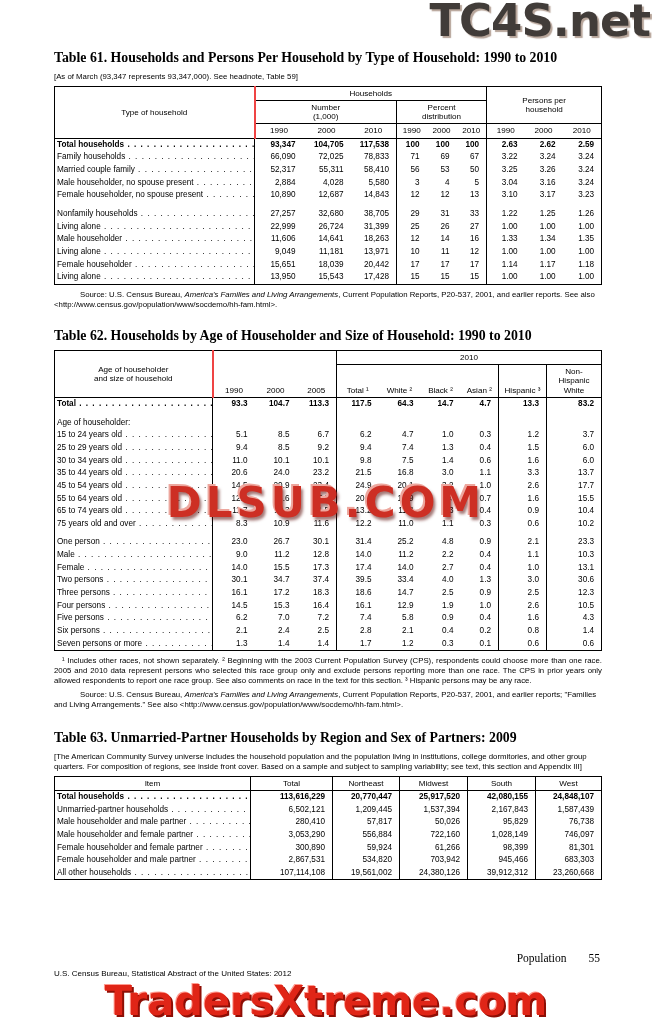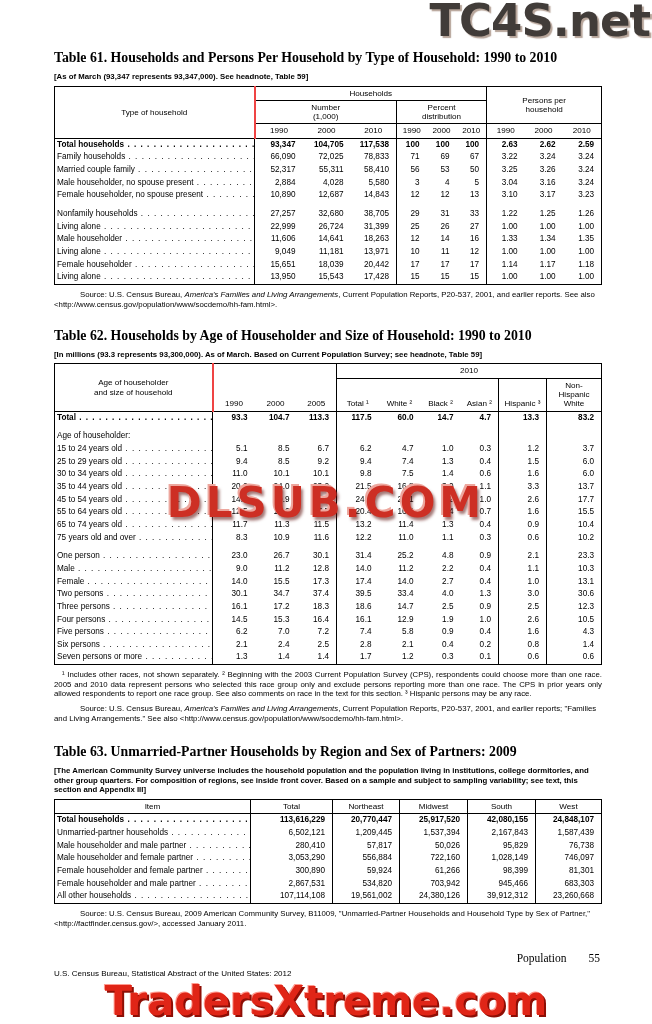--- a/index.html
+++ b/index.html
@@ -9,21 +9,21 @@
     font-family:"Liberation Sans",sans-serif;
     -webkit-font-smoothing:antialiased;
   }
   .page{position:absolute;top:0;left:0;right:0;bottom:0;padding:34px 50px 0 54px;}
 
   .tbl-title{
     font-family:"Liberation Serif",serif;font-weight:700;
     font-size:13.8px;line-height:1.22;margin:16px 0 5px 0;
   }
   .mt18{margin-top:18px;} .mt20{margin-top:20px;}
-  .headnote{font-size:7.8px;line-height:1.25;margin:0 0 4px 0;font-weight:bold;}
+  .headnote{font-size:7.8px;line-height:1.25;margin:0 0 4px 0;}
 
   table.t{border:1px solid #000;border-collapse:collapse;width:100%;table-layout:fixed;}
   .t thead{border-bottom:1px solid #000;}
   .t th{font-weight:normal;text-align:center;vertical-align:middle;
         font-size:8.1px;line-height:1.15;padding:2px 2px;white-space:pre-line;}
   .t th.vb{vertical-align:bottom;padding-bottom:2px;}
   .t .vl{border-left:1px solid #000;}
   .t .vr{border-right:2px solid #ef4444;}
   .t .bb{border-bottom:1px solid #000;}
   .t td{font-size:8.2px;line-height:1.3;padding:1px 2px;}
@@ -239,21 +239,20 @@
           <td class="num">15</td>
           <td class="num">1.00</td>
           <td class="num">1.00</td>
           <td class="num">1.00</td>
         </tr>
       </tbody>
   </table>
   <p class="src"><span>Source: U.S. Census Bureau, </span><span class="it">America's Families and Living Arrangements</span><span>, Current Population Reports, P20-537, 2001, and earlier reports.  See also &lt;http://www.census.gov/population/www/socdemo/hh-fam.html&gt;.</span></p>
 
   <h2 class="tbl-title mt18">Table 62. Households by Age of Householder and Size of Household: 1990 to 2010</h2>
-  <p class="headnote">[In millions (93.3 represents 93,300,000). As of March. Based on Current Population Survey; see headnote, Table 59]</p>
 
   <table class="t t62">
     <colgroup>
       <col style="width:158px">
         <col style="width:42px">
         <col style="width:42px">
         <col style="width:40px">
       <col style="width:42px">
         <col style="width:42px">
         <col style="width:40px">
@@ -281,21 +280,21 @@
 White</th>
       </tr>
     </thead>
     <tbody>
         <tr>
           <td class="lbl ind1 b"><span>Total</span><span class="dots"> . . . . . . . . . . . . . . . . . . . . . . . . . . . . . . . . . . . . . . . . . . . . . . . . . . . . . . . . . . . . . . . . . . . . . . . . . . . . . . . . . . . . . . . . . . . . . . . . . . . . . . . . . . . . . .</span></td>
           <td class="num b">93.3</td>
           <td class="num b">104.7</td>
           <td class="num b">113.3</td>
           <td class="num b">117.5</td>
-          <td class="num b">60.0</td>
+          <td class="num b">64.3</td>
           <td class="num b">14.7</td>
           <td class="num b">4.7</td>
           <td class="num b">13.3</td>
           <td class="num b">83.2</td>
         </tr>
         <tr class="gap">
           <td class="lbl ind0"><span>Age of householder:</span></td>
           <td class="num"></td>
           <td class="num"></td>
           <td class="num"></td>
@@ -589,21 +588,20 @@
         <tr>
           <td class="lbl ind0"><span>All other households</span><span class="dots"> . . . . . . . . . . . . . . . . . . . . . . . . . . . . . . . . . . . . . . . . . . . . . . . . . . . . . . . . . . . . . . . . . . . . . . . . . . . . . . . . . . . . . . . . . . . . . . . . . . . . . . . . . . . . . .</span></td>
           <td class="num">107,114,108</td>
           <td class="num">19,561,002</td>
           <td class="num">24,380,126</td>
           <td class="num">39,912,312</td>
           <td class="num">23,260,668</td>
         </tr>
       </tbody>
   </table>
-  <p class="src"><span>Source: U.S. Census Bureau, 2009 American Community Survey, B11009, "Unmarried-Partner Households and Household Type by Sex of Partner," &lt;http://factfinder.census.gov/&gt;, accessed January 2011.</span></p>
 
 </div>
 
 <div class="pop">
   <span>Population</span><span class="num">55</span>
 </div>
 <div class="credit"><span>U.S. Census Bureau, Statistical Abstract of the United States: 2012</span></div>
 
 <div class="wm wm-top">TC4S.net</div>
 <div class="wm wm-mid">DLSUB.COM</div>

